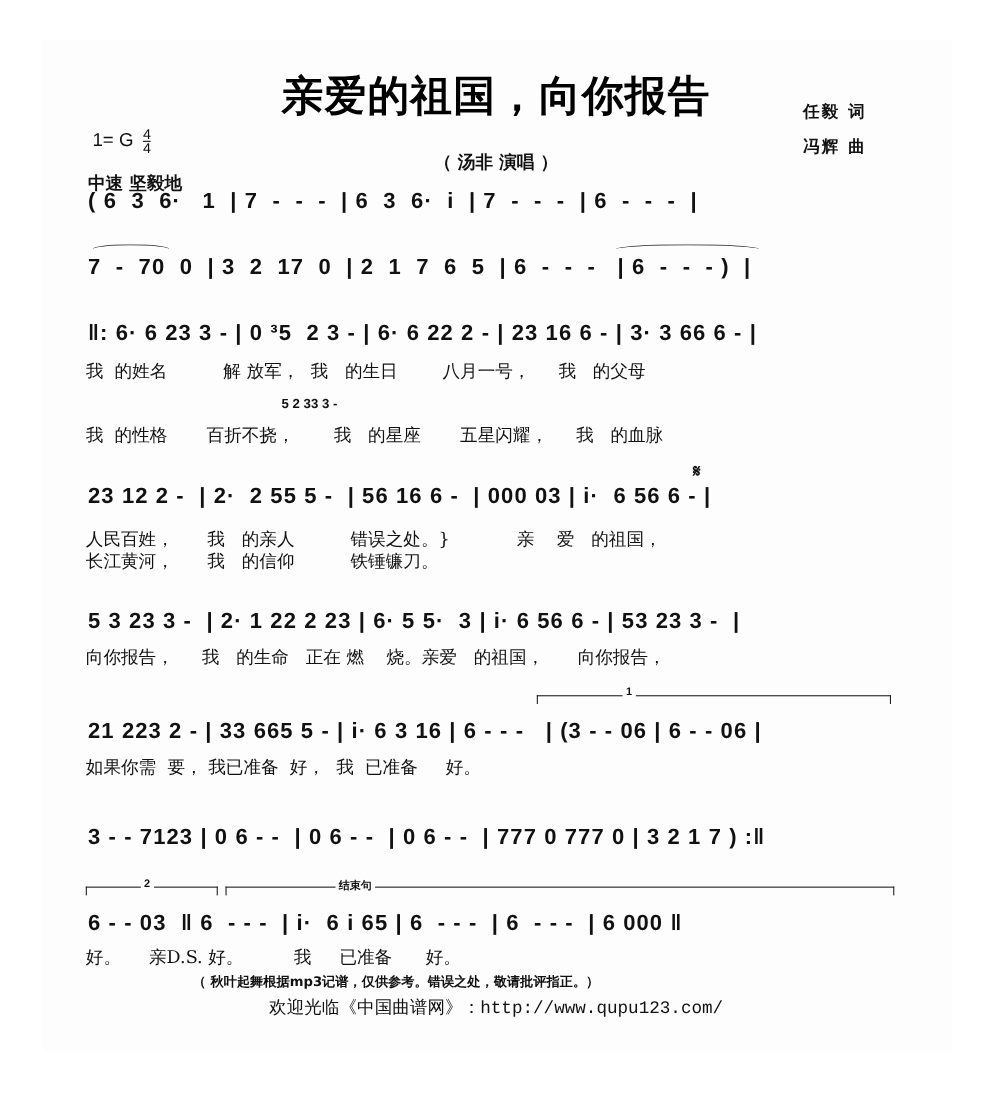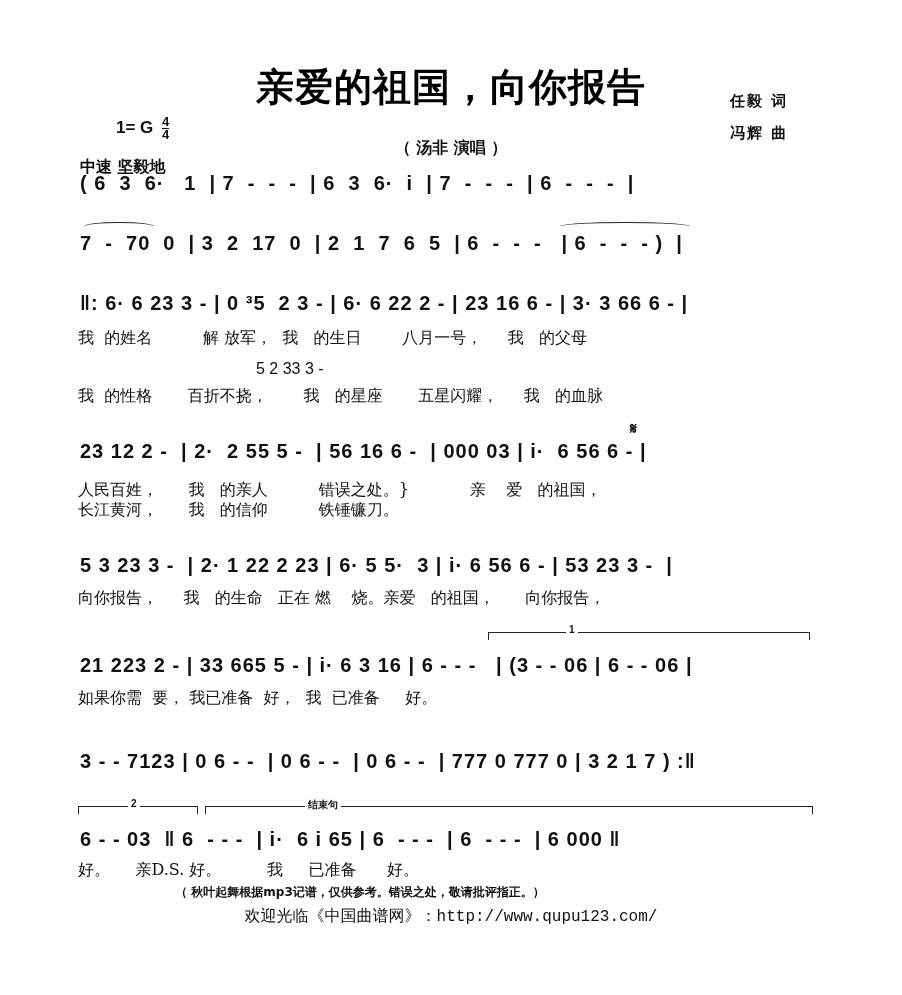--- a/index.html
+++ b/index.html
@@ -1,37 +1,37 @@
 <!DOCTYPE html>
 <html><head>
 <meta charset="utf-8">
 <style>
   html,body{margin:0;padding:0;background:#ffffff;}
   body{width:902px;height:995px;position:relative;overflow:hidden;font-family:"Liberation Sans","DejaVu Sans",sans-serif;color:#111;}
   .sheet{position:absolute;left:38px;top:36px;width:828px;height:920px;background:#fdfdfd;}
   .title{position:absolute;left:0;width:902px;top:62px;text-align:center;font-size:38px;font-weight:bold;color:#000000;letter-spacing:1px;font-family:"DejaVu Sans",sans-serif;}
   .singer{position:absolute;left:0;width:902px;top:118px;text-align:center;font-size:16px;font-weight:bold;font-family:"DejaVu Sans",sans-serif;margin-top:20px;}
   .credit{position:absolute;left:730px;font-size:15px;font-weight:bold;font-family:"DejaVu Sans",sans-serif;letter-spacing:2px;}
-  .key{position:absolute;left:84px;top:116px;font-size:17px;font-weight:bold;margin-left:32px;}
+  .key{position:absolute;left:84px;top:116px;font-size:17px;font-weight:normal;}
   .frac{display:inline-block;vertical-align:middle;text-align:center;font-size:13px;line-height:12px;margin-left:4px;}
   .frac span{display:block;}
   .frac .num{border-bottom:1px solid #111;}
   .tempo{position:absolute;left:80px;top:157px;font-size:16px;font-weight:bold;font-family:"DejaVu Sans",sans-serif;}
   .row{position:absolute;left:80px;width:740px;font-size:20px;font-weight:bold;white-space:pre;font-family:"Liberation Sans",sans-serif;letter-spacing:1px;}
   .lyr{position:absolute;left:78px;width:740px;font-size:16px;white-space:pre;font-family:"DejaVu Serif",serif;}
   .bracket{position:absolute;height:1px;background:#222;}
   .bracket::before,.bracket::after{content:"";position:absolute;top:0;width:1px;height:8px;background:#222;}
   .bracket::before{left:0}.bracket::after{right:0}
   .blabel{position:absolute;top:-8px;font-size:10px;background:#fdfdfd;padding:0 3px;font-weight:bold;}
   .note{position:absolute;left:0;width:720px;top:884px;text-align:center;font-size:12px;font-weight:bold;font-family:"DejaVu Sans",sans-serif;}
   .site{position:absolute;left:0;width:902px;top:906px;text-align:center;font-size:16px;font-family:"DejaVu Serif",serif;}
   .site .url{font-family:"Liberation Mono",monospace;}
   .arc{position:absolute;border-top:1.5px solid #222;border-radius:50% 50% 0 0;height:8px;}
   .segno{position:absolute;font-size:16px;font-weight:bold;}
-  .sub{position:absolute;font-size:16px;font-weight:normal;white-space:pre;}
+  .sub{position:absolute;font-size:12px;font-weight:bold;white-space:pre;}
 </style>
 </head>
 <body>
 
 <div class="sheet"></div>
 
 <div class="title">亲爱的祖国，向你报告</div>
 <div class="singer">（ 汤非 演唱 ）</div>
 <div class="credit" style="top:92px">任毅 词</div>
 <div class="credit" style="top:124px">冯辉 曲</div>

